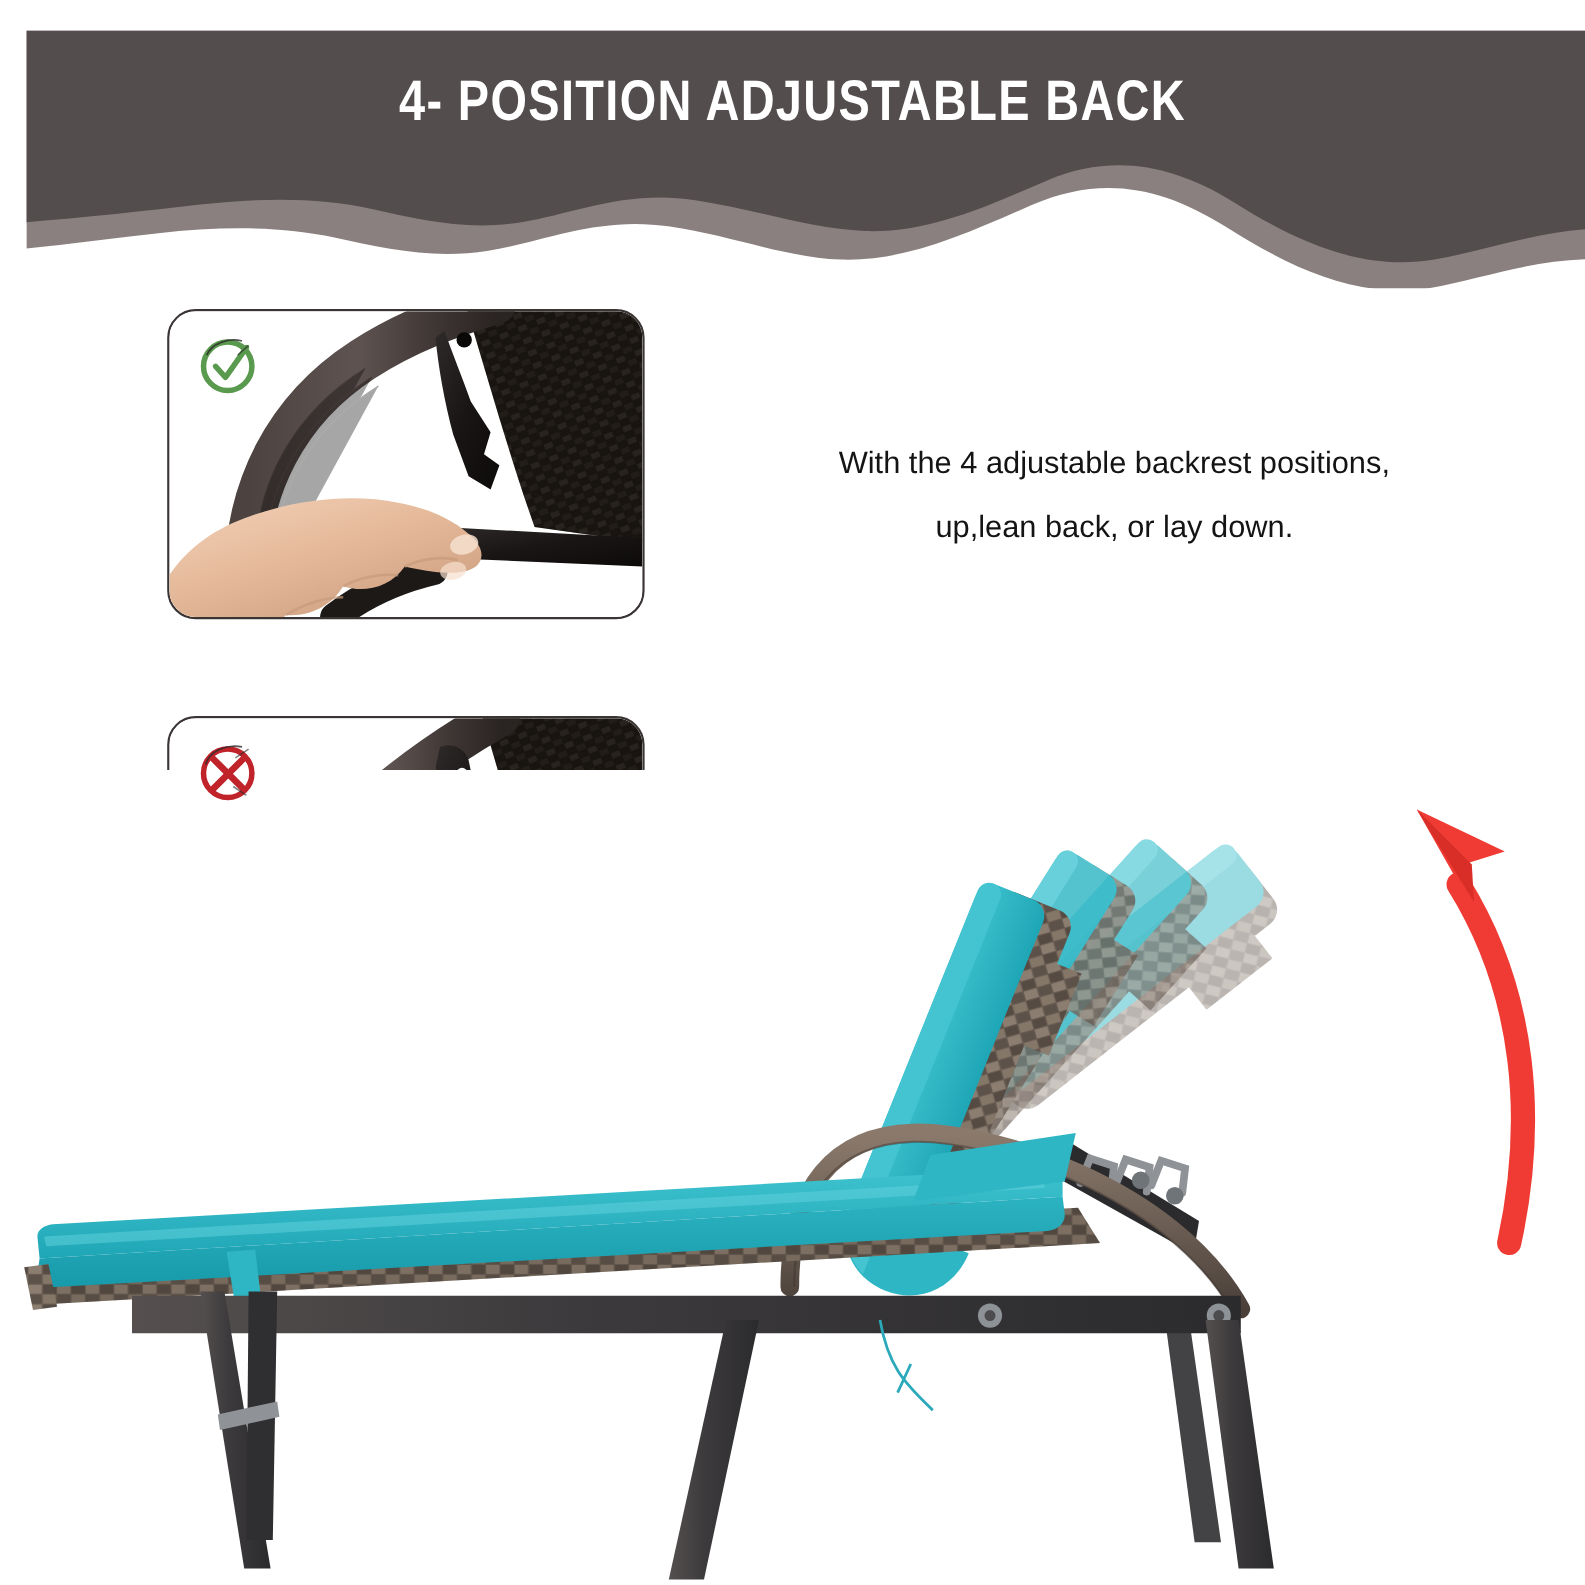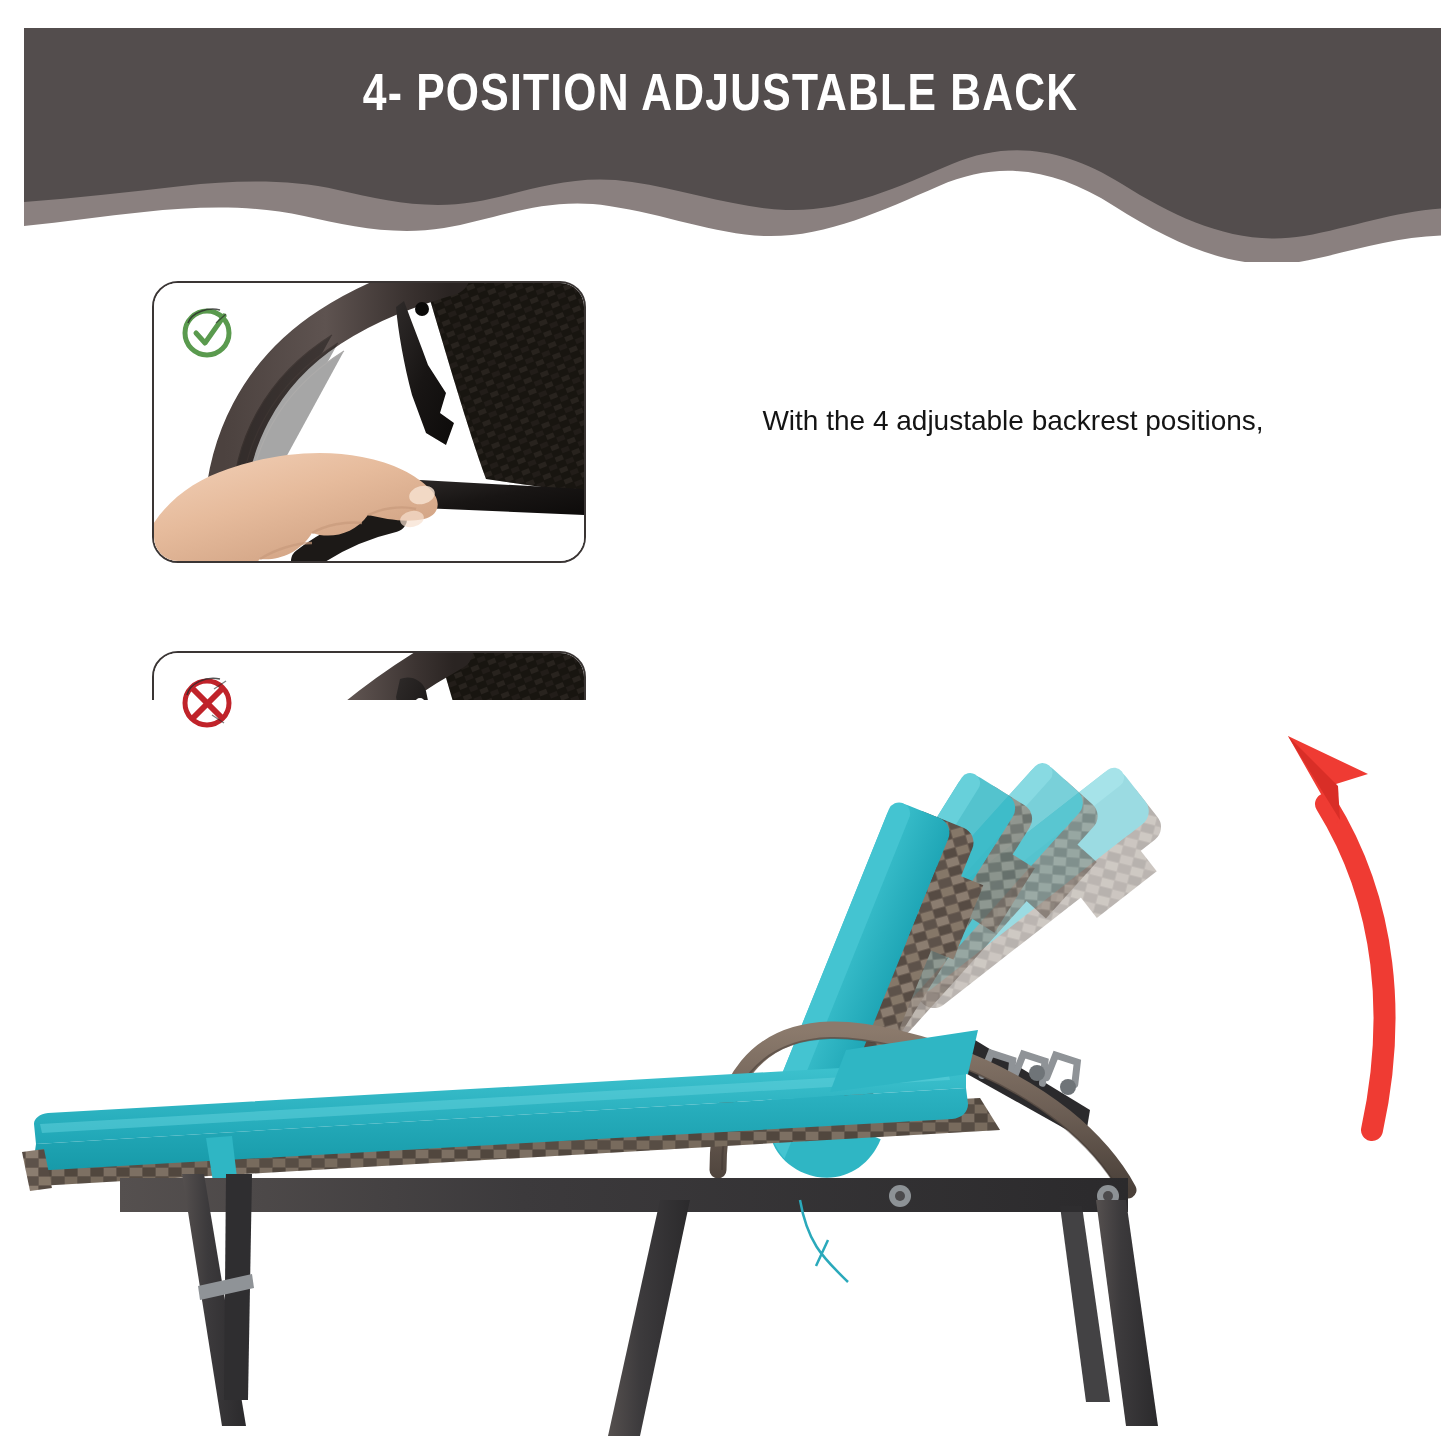--- a/index.html
+++ b/index.html
@@ -227,20 +227,21 @@
       <path d="M18,19 L45,46" fill="none" stroke="#c0232a" stroke-width="6" stroke-linecap="round"></path>
       <path d="M45,19 L18,46" fill="none" stroke="#c0232a" stroke-width="6" stroke-linecap="round"></path>
       <path d="M38,18 L50,10" fill="none" stroke="#2a2a2a" stroke-width="1.4" opacity=".6"></path>
       <path d="M36,44 L48,52" fill="none" stroke="#2a2a2a" stroke-width="1.4" opacity=".6"></path>
     </svg>
   </div>
 </div>
 
 <div id="body-copy">
   <span class="line">With the 4 adjustable backrest positions,</span>
+  <span class="line">up,lean back, or lay down.</span>
 </div>
 
 <div id="product-illustration">
   <svg viewBox="0 0 1441 741" preserveAspectRatio="none">
     <defs>
       <linearGradient id="cushTop" x1="0" y1="0" x2="0" y2="1">
         <stop offset="0" stop-color="#3fc3cf"></stop>
           <stop offset="1" stop-color="#1fa6b6"></stop>
       </linearGradient>
       <linearGradient id="cushSide" x1="0" y1="0" x2="0" y2="1">

